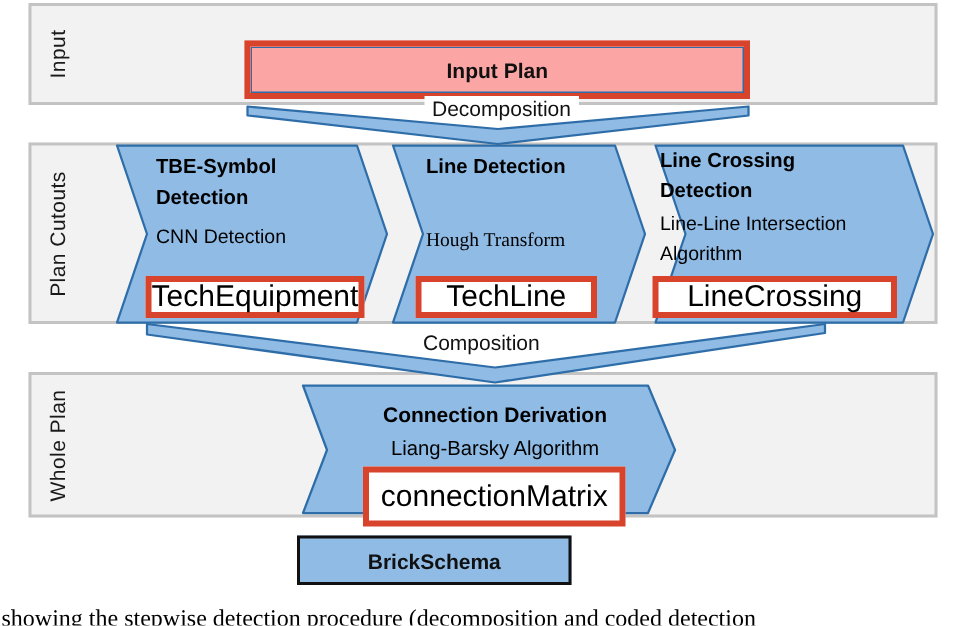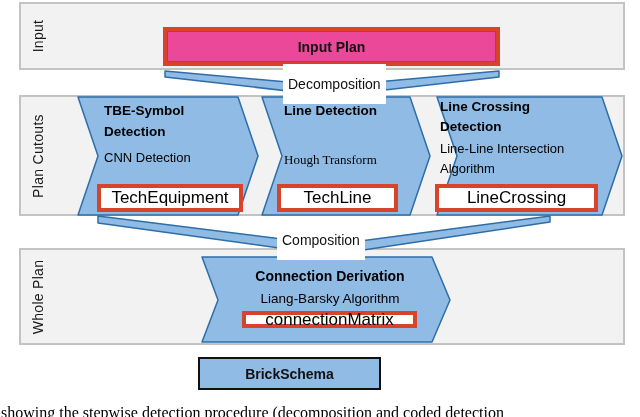--- a/index.html
+++ b/index.html
@@ -21,34 +21,34 @@
     position:absolute;width:120px;text-align:center;
     font-size:14px;color:#1a1a1a;letter-spacing:.3px;
     transform:rotate(-90deg);white-space:nowrap;z-index:3;
   }
   #shape-layer{position:absolute;left:0;top:0;z-index:2;}
   #shape-layer polygon{stroke:#2e6da8;stroke-width:1.5;stroke-linejoin:round;}
   .txt{position:absolute;z-index:4;line-height:21px;font-size:13px;color:#000;}
   .bold{font-weight:bold;font-size:13.5px;}
   #input-plan-box{
     position:absolute;left:163px;top:27px;width:337px;height:39px;
-    background:#ec4899;border:4px solid #d8432c;
+    background:#fca5a5;border:4px solid #d8432c;
     box-shadow:inset 0 0 0 1px #2e6da8;box-sizing:border-box;
     display:flex;align-items:center;justify-content:center;
     font-weight:bold;font-size:14px;z-index:4;
   }
   .arrow-label{
     position:absolute;z-index:5;font-size:14px;
-    background:#ffffff;padding:12px 5px;white-space:nowrap;
+    background:#ffffff;padding:0 5px;white-space:nowrap;
   }
   .tag-box{
     position:absolute;z-index:5;background:#ffffff;
     border:4px solid #d8432c;box-sizing:border-box;height:28px;
     display:flex;align-items:center;justify-content:center;
-    font-size:17px;color:#000;
+    font-size:20px;color:#000;
   }
   #brickschema-box{
     position:absolute;left:198px;top:357px;width:183px;height:33px;
     background:#8fbbe5;border:2.5px solid #111;box-sizing:border-box;
     display:flex;align-items:center;justify-content:center;
     font-weight:bold;font-size:14px;z-index:4;
   }
   #caption{
     position:absolute;left:1px;top:404px;width:660px;z-index:6;
     font-family:"Liberation Serif", serif;font-size:16px;color:#000;
@@ -99,21 +99,21 @@
 
   <div class="txt bold" style="left:440px;top:97px;width:110px;line-height:20px;">Line Crossing Detection</div>
   <div class="txt" style="left:440px;top:159px;line-height:20px;">Algorithm</div>
   <div class="txt" style="left:440px;top:139px;line-height:20px;">Line-Line Intersection</div>
   <div class="tag-box" style="left:435px;top:184px;width:163px;">
     <span>LineCrossing</span>
   </div>
 
   <div class="txt bold center-txt" style="left:230px;top:266px;width:200px;font-size:14px;">Connection Derivation</div>
   <div class="txt center-txt" style="left:230px;top:288px;width:200px;font-size:13.5px;">Liang-Barsky Algorithm</div>
-  <div class="tag-box" style="left:242px;top:311px;width:175px;height:17px;">
+  <div class="tag-box" style="left:242px;top:311px;width:175px;height:40px;">
     <span>connectionMatrix</span>
   </div>
 
   <div id="brickschema-box">
     <span>BrickSchema</span>
   </div>
 
   <div id="caption">showing the stepwise detection procedure (decomposition and coded detection</div>
 
 </div>

